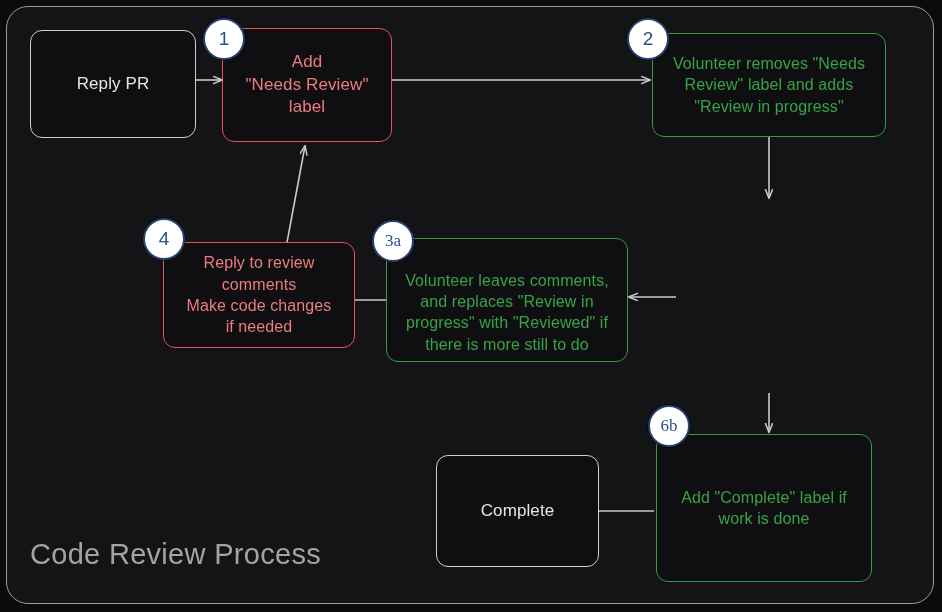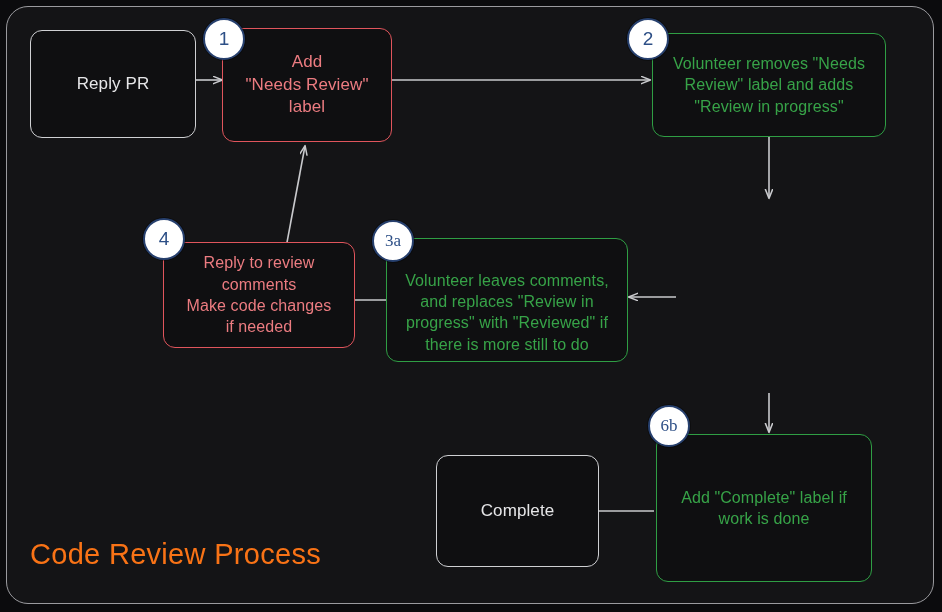--- a/index.html
+++ b/index.html
@@ -106,21 +106,21 @@
     font-weight: 500;
     z-index: 10;
     box-shadow: 0 0 0 1px rgba(0,0,0,.35);
   }
   .badge.wide { font-size: 17px; font-family: Liberation Serif, serif; }
 
   #title {
     position: absolute;
     left: 30px;
     top: 538px;
-    color: #f97316;
+    color: #a3a3a3;
     font-size: 29px;
     letter-spacing: .3px;
   }
 </style>
 </head>
 <body>
 
 <div id="stage">
 
   <div id="frame"></div>

